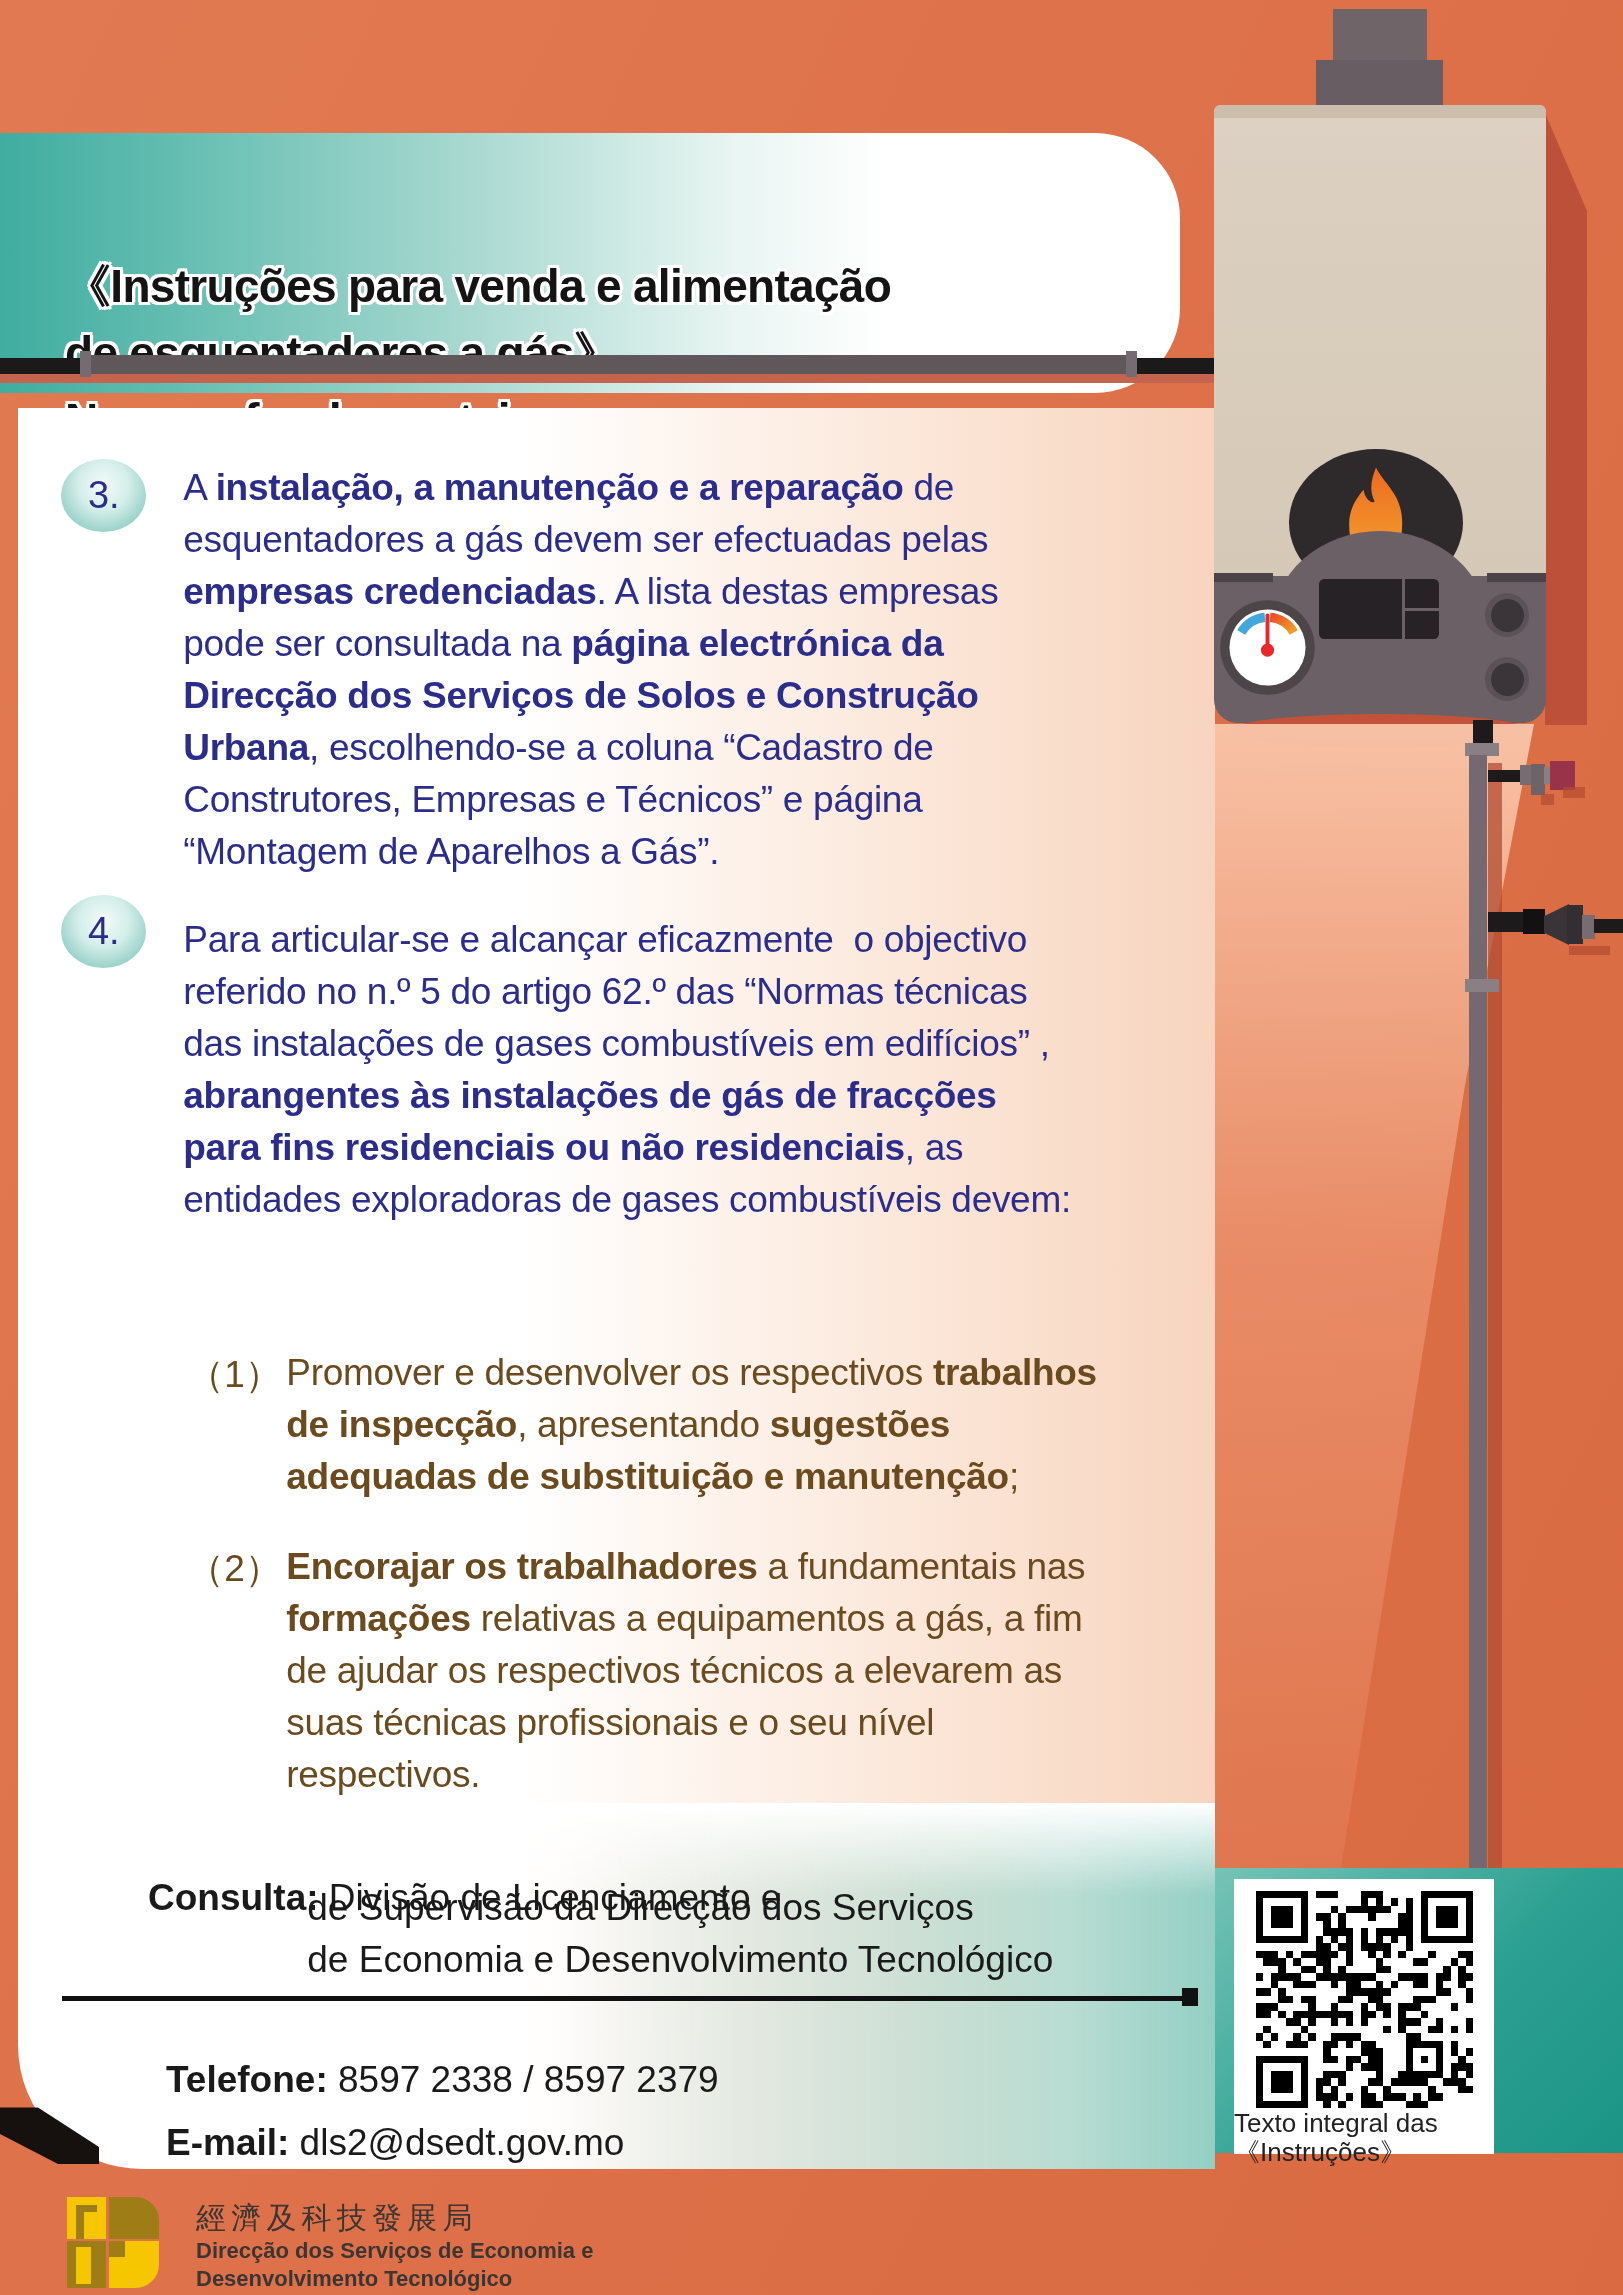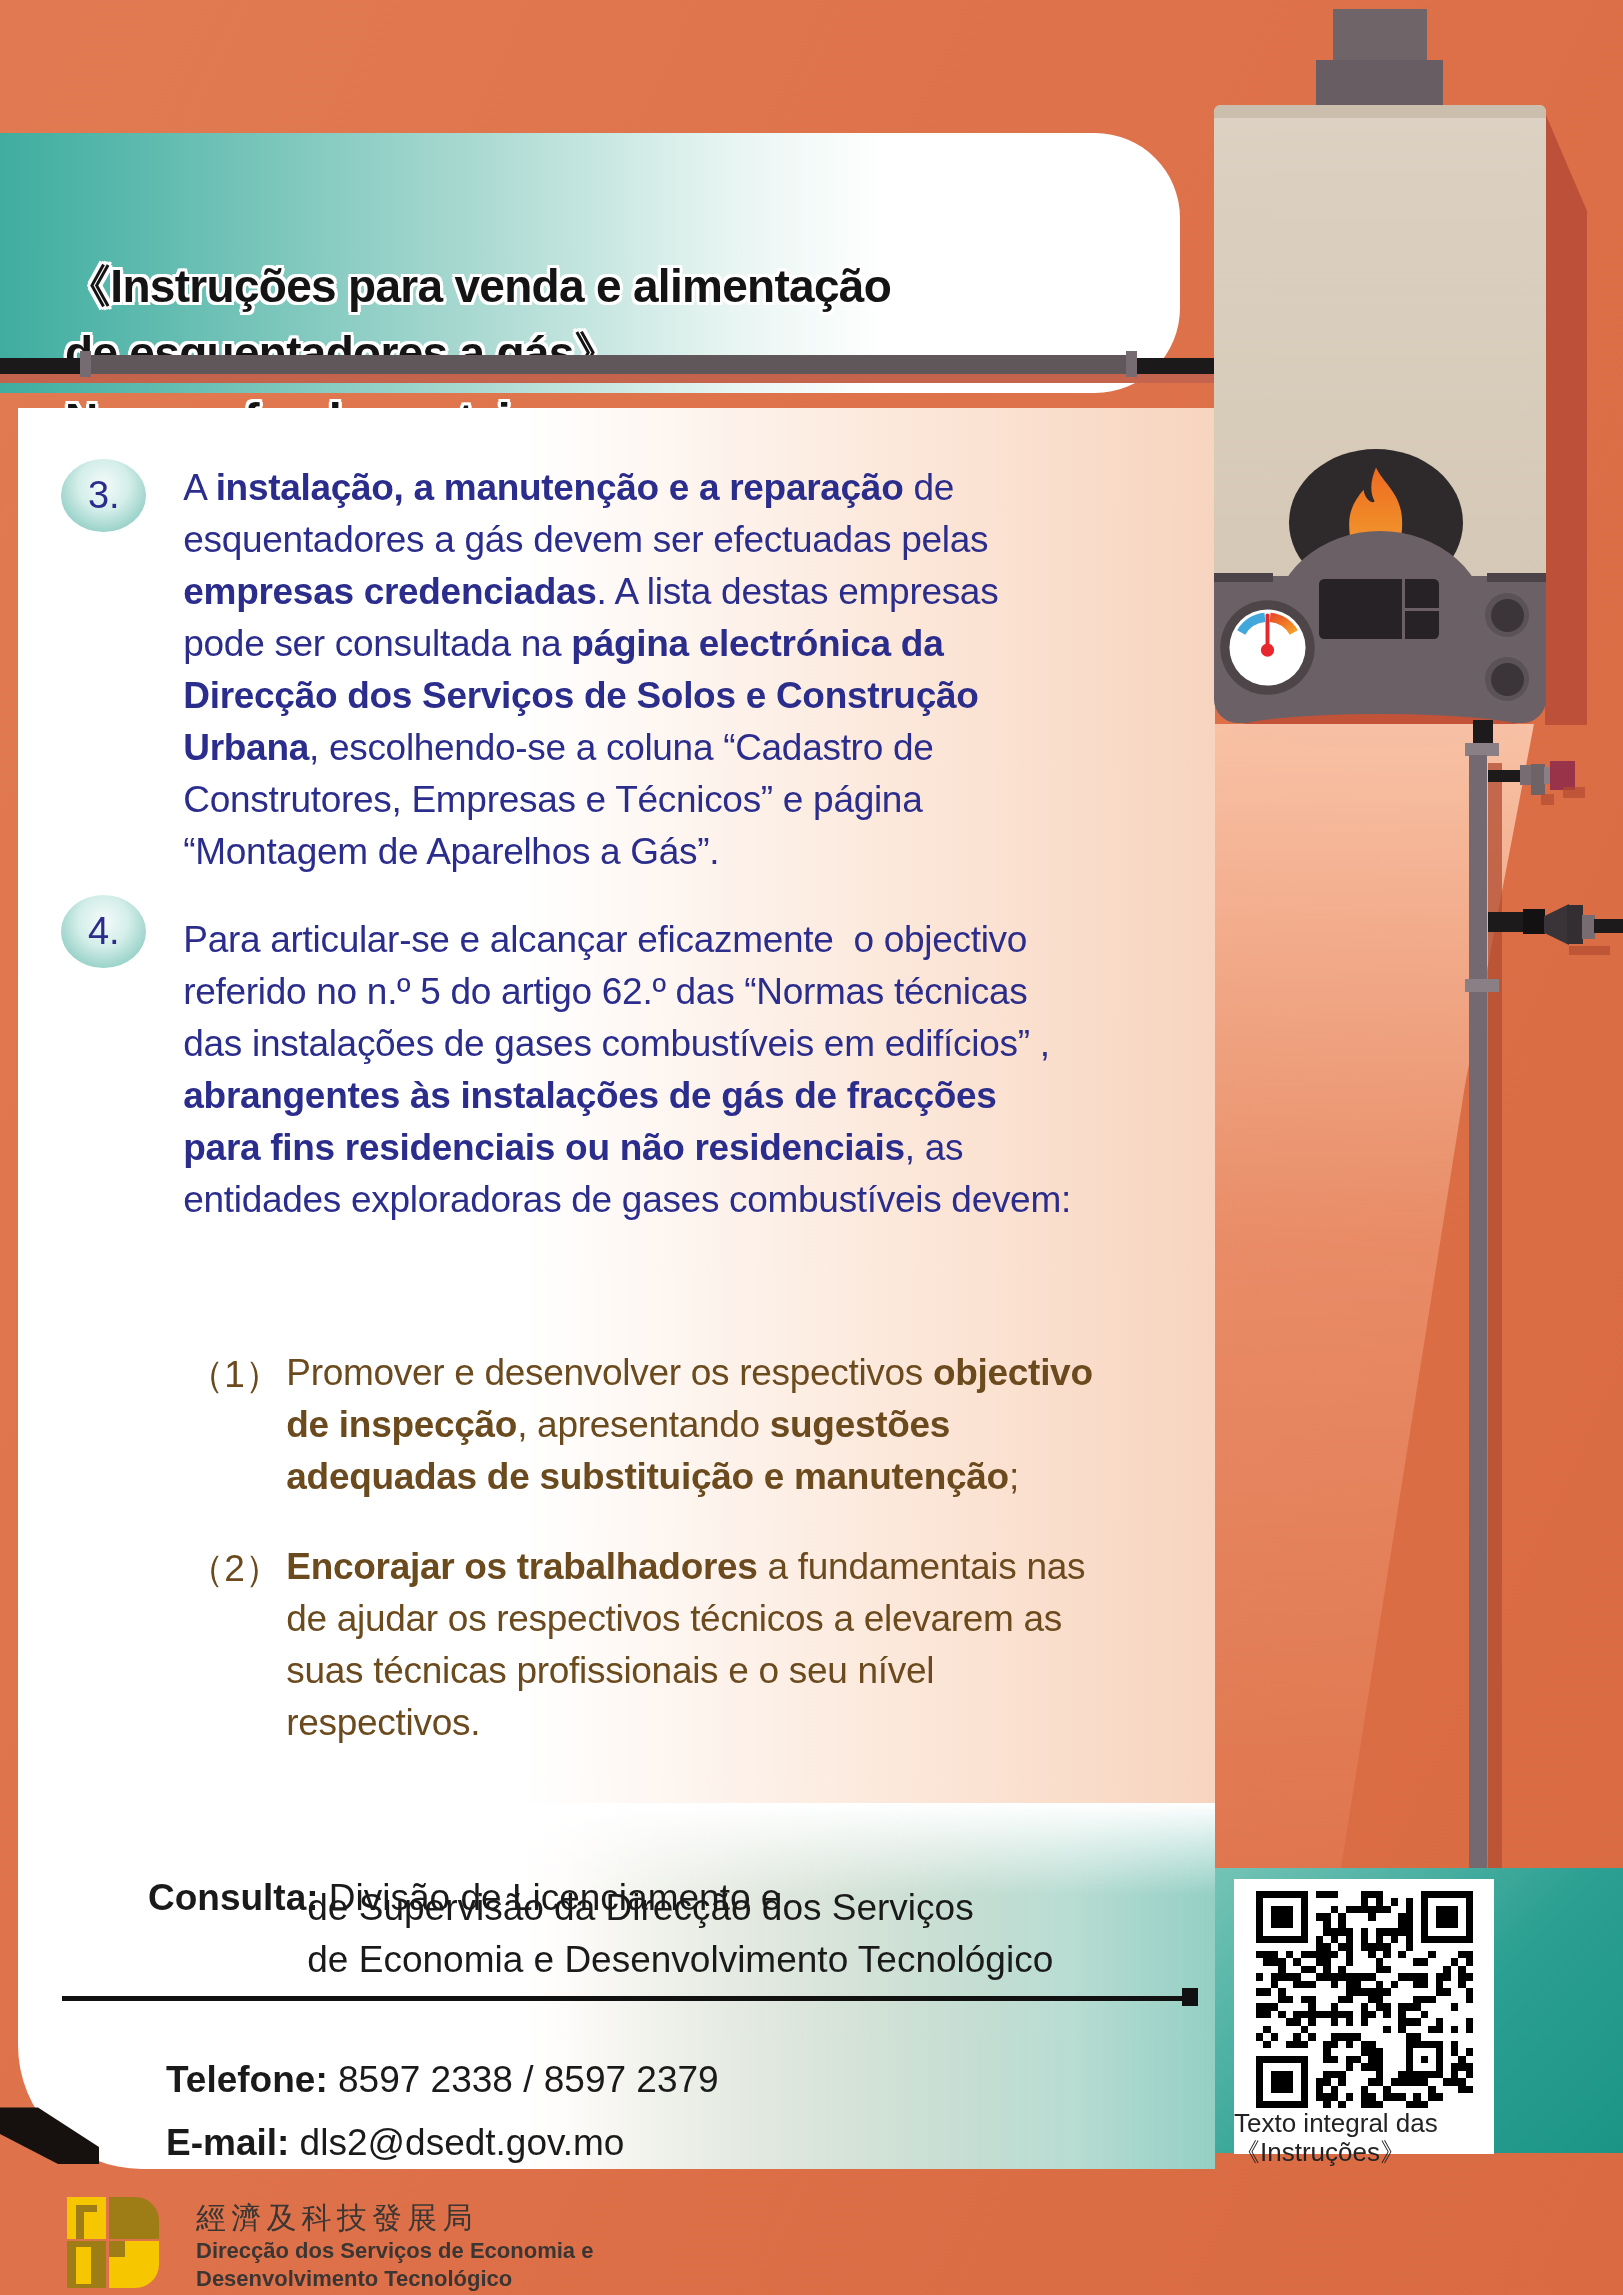--- a/index.html
+++ b/index.html
@@ -132,28 +132,29 @@
         <div class="tline"><span>Para articular-se e alcançar eficazmente  o objectivo</span></div>
         <div class="tline"><span>referido no n.º 5 do artigo 62.º das “Normas técnicas</span></div>
         <div class="tline"><span>das instalações de gases combustíveis em edifícios” ,</span></div>
         <div class="tline"><span class="b">abrangentes às instalações de gás de fracções</span></div>
         <div class="tline"><span class="b">para fins residenciais ou não residenciais</span><span>, as</span></div>
         <div class="tline"><span>entidades exploradoras de gases combustíveis devem:</span></div>
       </div>
 
     <div class="abs sublabel" style="left:169px;top:942px;">（1）</div>
     <div class="abs tblock brown" style="left:268px;top:939px;">
-        <div class="tline"><span>Promover e desenvolver os respectivos </span><span class="b">objectivo</span></div>
+        <div class="tline"><span>Promover e desenvolver os respectivos </span><span class="b">trabalhos</span></div>
         <div class="tline"><span class="b">de inspecção</span><span>, apresentando </span><span class="b">sugestões</span></div>
         <div class="tline"><span class="b">adequadas de substituição e manutenção</span><span>;</span></div>
       </div>
 
     <div class="abs sublabel" style="left:169px;top:1136px;">（2）</div>
     <div class="abs tblock brown" style="left:268px;top:1133px;">
         <div class="tline"><span class="b">Encorajar os trabalhadores</span><span> a fundamentais nas</span></div>
+        <div class="tline"><span class="b">formações</span><span> relativas a equipamentos a gás, a fim</span></div>
         <div class="tline"><span>de ajudar os respectivos técnicos a elevarem as</span></div>
         <div class="tline"><span>suas técnicas profissionais e o seu nível</span></div>
         <div class="tline"><span>respectivos.</span></div>
       </div>
 
     <div class="abs contact-line" style="left:68px;top:1427px;">
       <span class="b">Consulta:</span><span> Divisão de Licenciamento e</span>
     </div>
     <div class="abs contact-line" style="left:289px;top:1479px;">de Supervisão da Direcção dos Serviços</div>
     <div class="abs contact-line" style="left:289px;top:1531px;">de Economia e Desenvolvimento Tecnológico</div>

